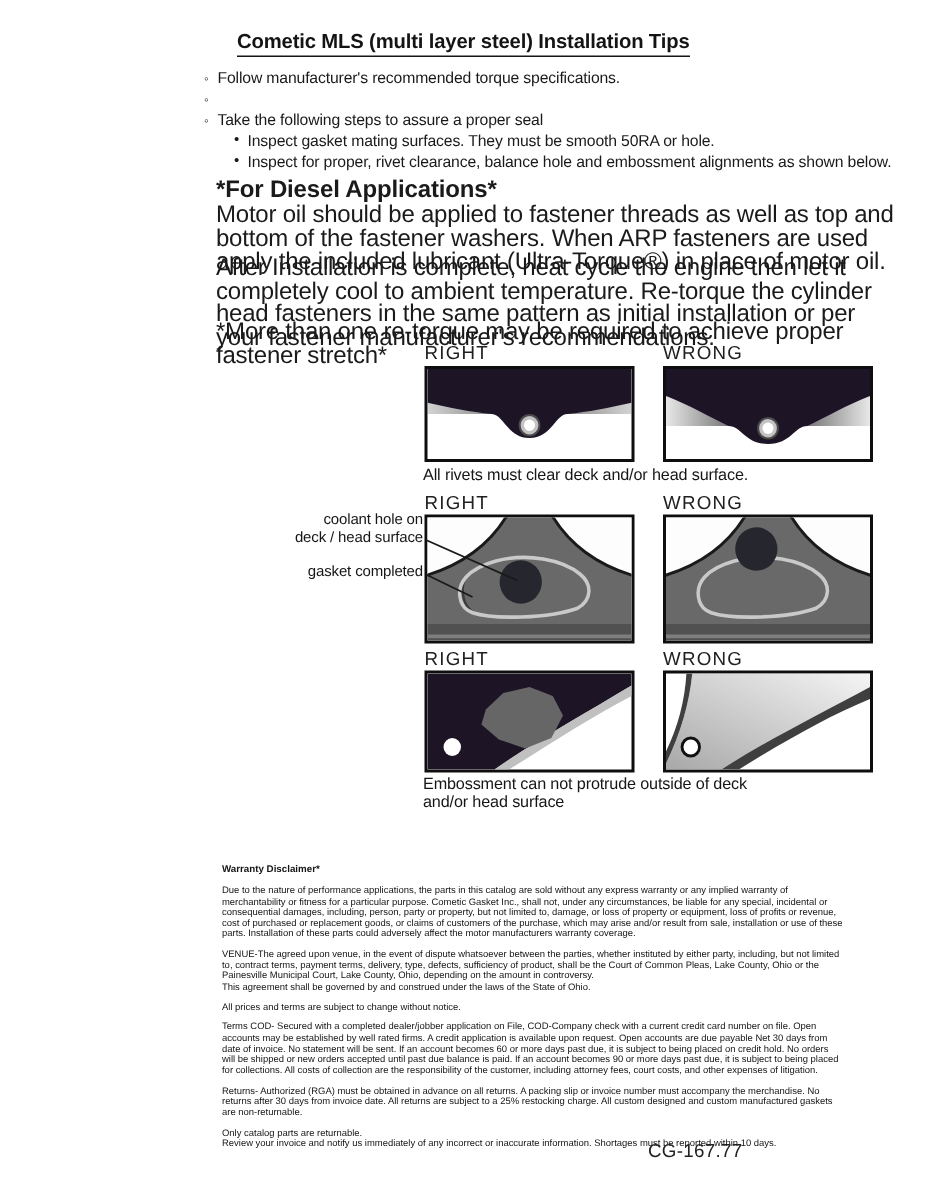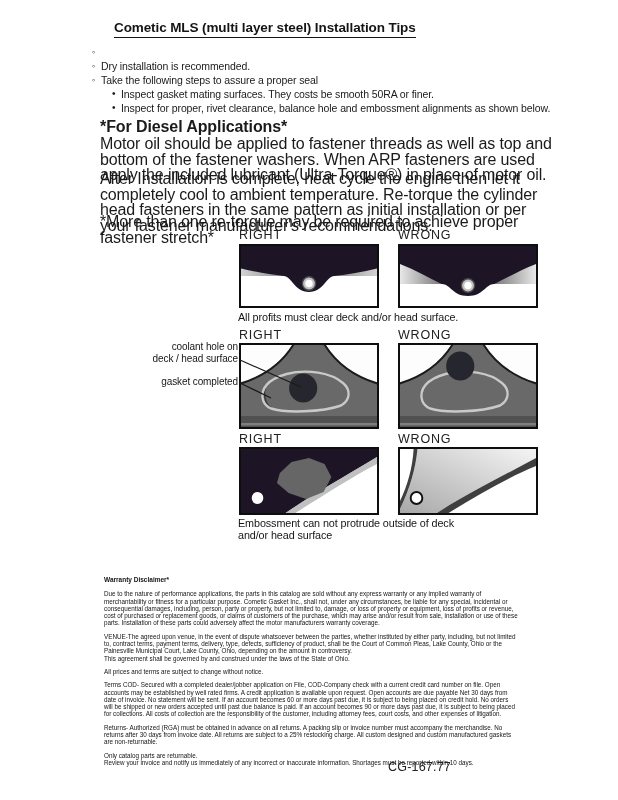--- a/index.html
+++ b/index.html
@@ -2,21 +2,21 @@
 <html><head>
 <meta charset="utf-8">
 <style>
   html,body{margin:0;padding:0;}
   body{
     width:618px;height:800px;background:#ffffff;
     font-family:"Liberation Sans","DejaVu Sans",sans-serif;
     color:#1a1a1a; position:relative; overflow:hidden;
     -webkit-font-smoothing:antialiased;
   }
-  .page{position:absolute;inset:0;}
+  .page{position:absolute;inset:0;margin-left:44px;}
 
   
   .title{
     position:absolute;left:114px;top:20px;
     font-size:13.5px;font-weight:bold;letter-spacing:-0.1px;
     border-bottom:1.6px solid #141414;padding-bottom:2px;color:#141414;
   }
   .bullets{position:absolute;left:92px;top:45px;font-size:10.5px;line-height:14px;letter-spacing:-0.1px;}
   .b{display:flex;align-items:flex-start;}
   .b .mk{width:9px;flex:0 0 9px;font-size:9px;line-height:14px;text-align:left;}
@@ -73,32 +73,32 @@
 </head>
 <body>
 
 <div class="page">
 
   <div class="title">Cometic MLS (multi layer steel) Installation Tips</div>
 
   <div class="bullets">
     <div class="b">
       <span class="mk">◦</span>
+      <span>Follow manufacturer's recommended torque specifications.</span>
     </div>
     <div class="b">
       <span class="mk">◦</span>
-      <span>Dry installation is recommended.</span>
     </div>
     <div class="b">
       <span class="mk">◦</span>
       <span>Take the following steps to assure a proper seal</span>
     </div>
     <div class="b sub">
       <span class="mk">•</span>
-      <span>Inspect gasket mating surfaces.  They costs be smooth 50RA or finer.</span>
+      <span>Inspect gasket mating surfaces.  They must be smooth 50RA or hole.</span>
     </div>
     <div class="b sub">
       <span class="mk">•</span>
       <span>Inspect for proper, rivet clearance, balance hole and embossment alignments as shown below.</span>
     </div>
   </div>
 
   <div class="diesel-h">*For Diesel Applications*</div>
   <div class="para p1">Motor oil should be applied to fastener threads as well as top and bottom of the fastener washers. When ARP fasteners are used apply the included lubricant (Ultra-Torque®) in place of motor oil.</div>
   <div class="para p2">After Installation is complete, heat cycle the engine then let it completely cool to ambient temperature. Re-torque the cylinder head fasteners in the same pattern as initial installation or per your fastener manufacturer's recommendations.</div>
@@ -140,21 +140,21 @@
         </linearGradient>
       </defs>
       <path d="M0,0 H140 V38 H97 C88,38 86,50 70,50 C54,50 52,38 43,38 H0 Z" fill="#1d1526"></path>
       <path d="M0,18 C16,24 30,32 43,38 L0,38 Z" fill="url(#gwL2)"></path>
       <path d="M140,18 C124,24 110,32 97,38 L140,38 Z" fill="url(#gwR2)"></path>
       <circle cx="70" cy="39.5" r="6.8" fill="#c2c2c2" stroke="#4a4a4a" stroke-width="1.4"></circle>
       <circle cx="70" cy="39.5" r="3.8" fill="#ffffff"></circle>
     </svg>
   </div>
 
-  <div class="caption cap1">All profits must clear deck and/or head surface.</div>
+  <div class="caption cap1">All rivets must clear deck and/or head surface.</div>
 
   <div class="dlabel lab-r2 col-l">RIGHT</div>
   <div class="dlabel lab-r2 col-r">WRONG</div>
 
   <div class="callout co-a">coolant hole on
 deck / head surface</div>
   <div class="callout co-b">gasket completed</div>
 
   <div class="fig f-r2 col-l">
     <svg viewBox="0 0 140 82" preserveAspectRatio="none">

